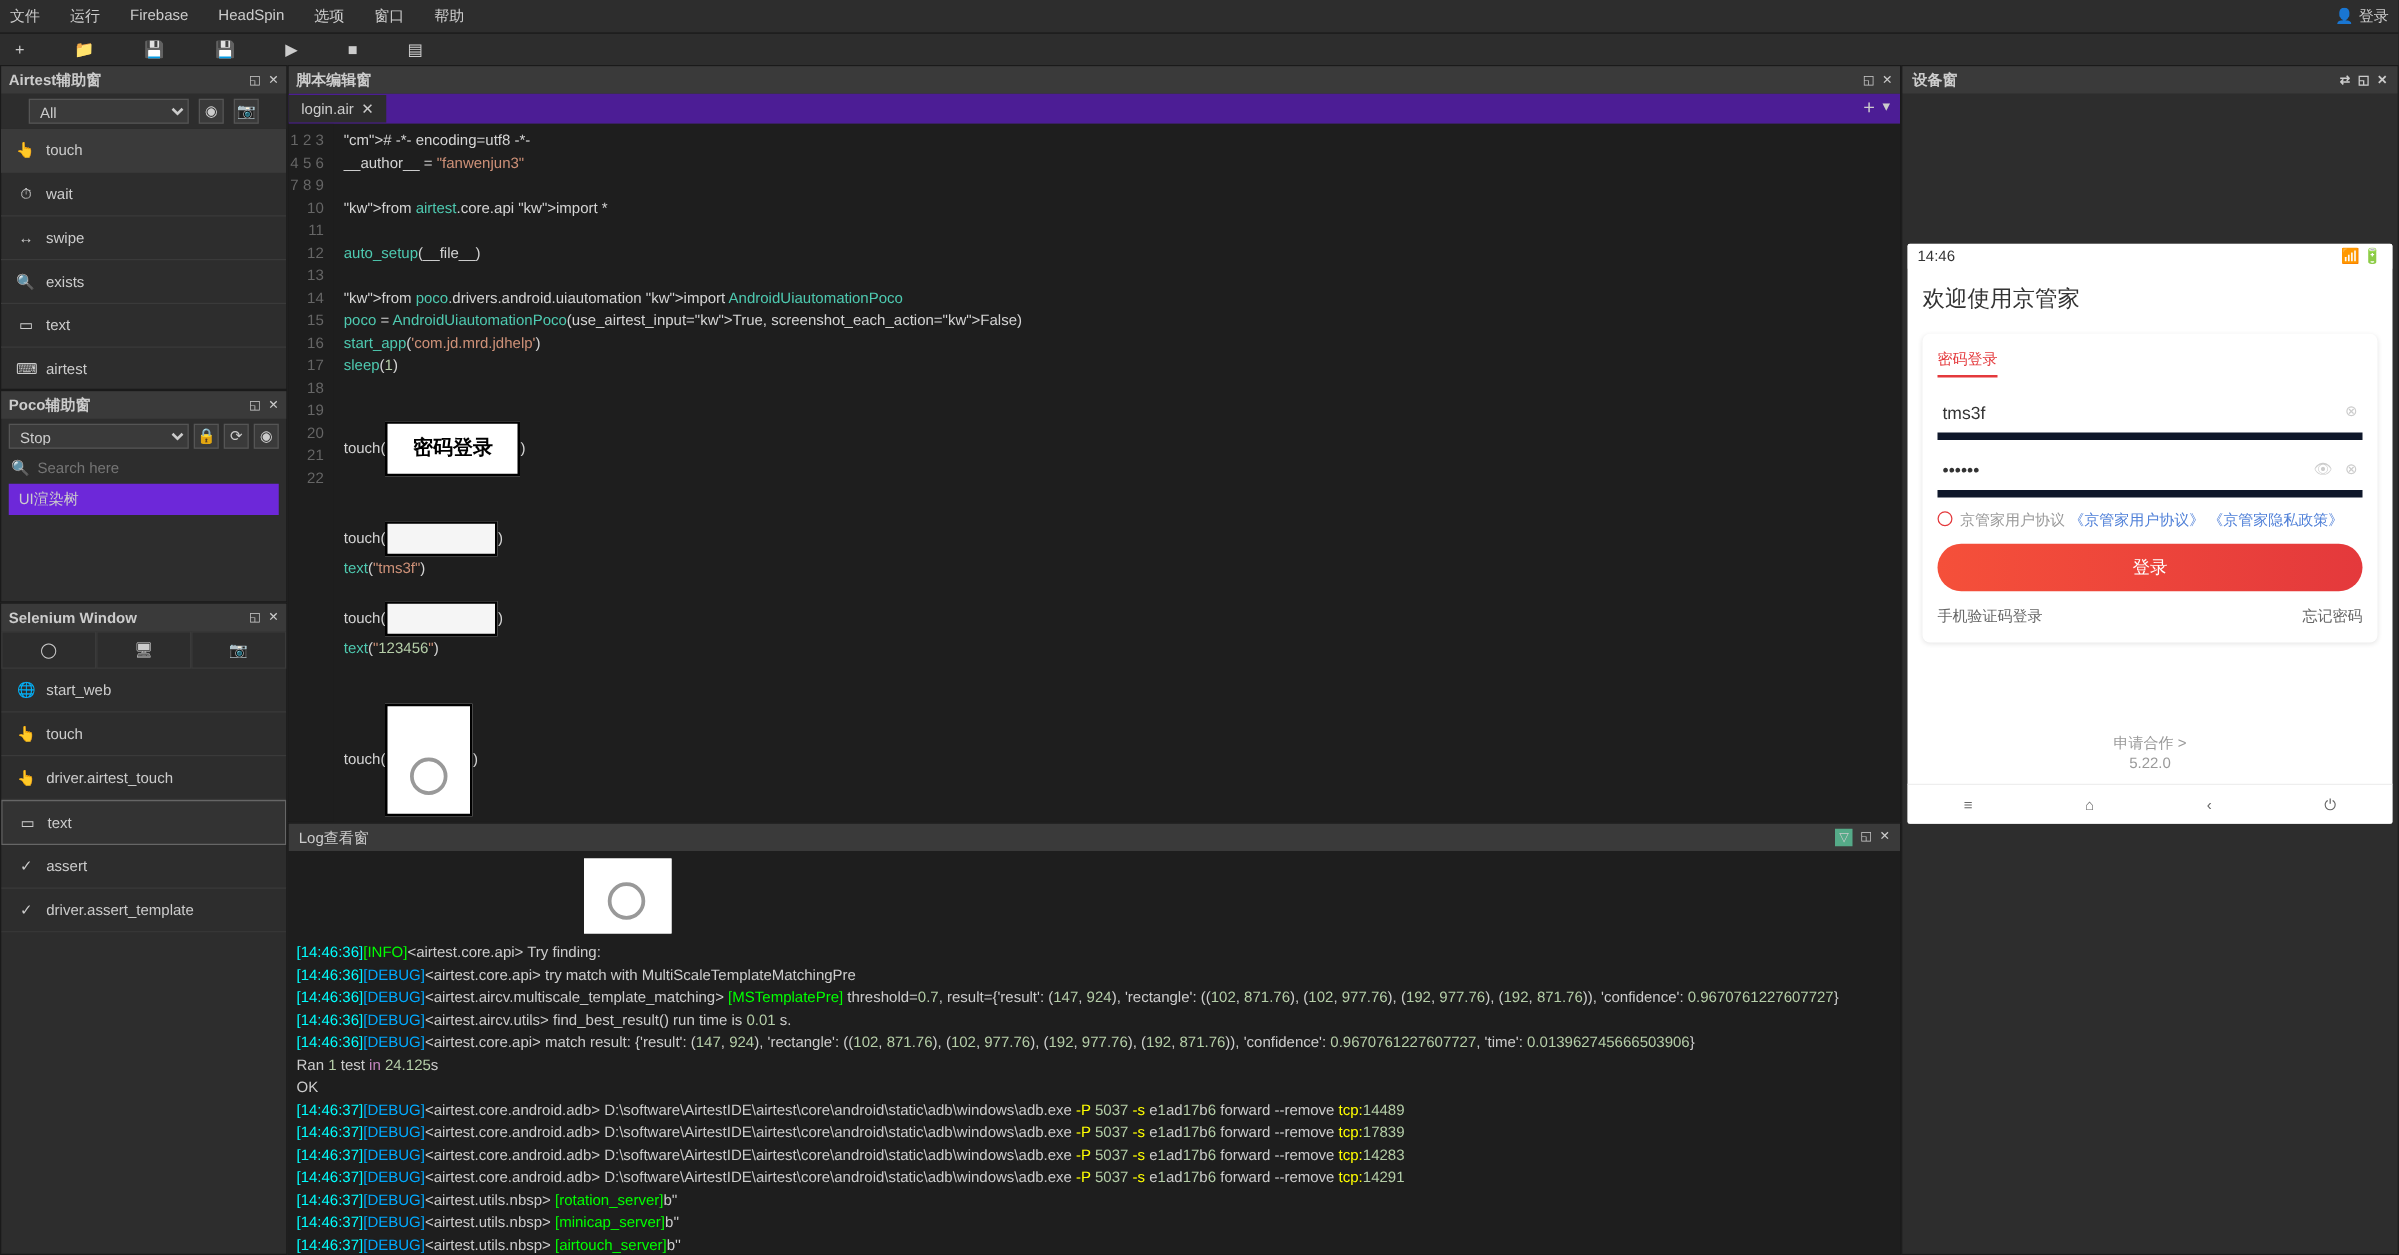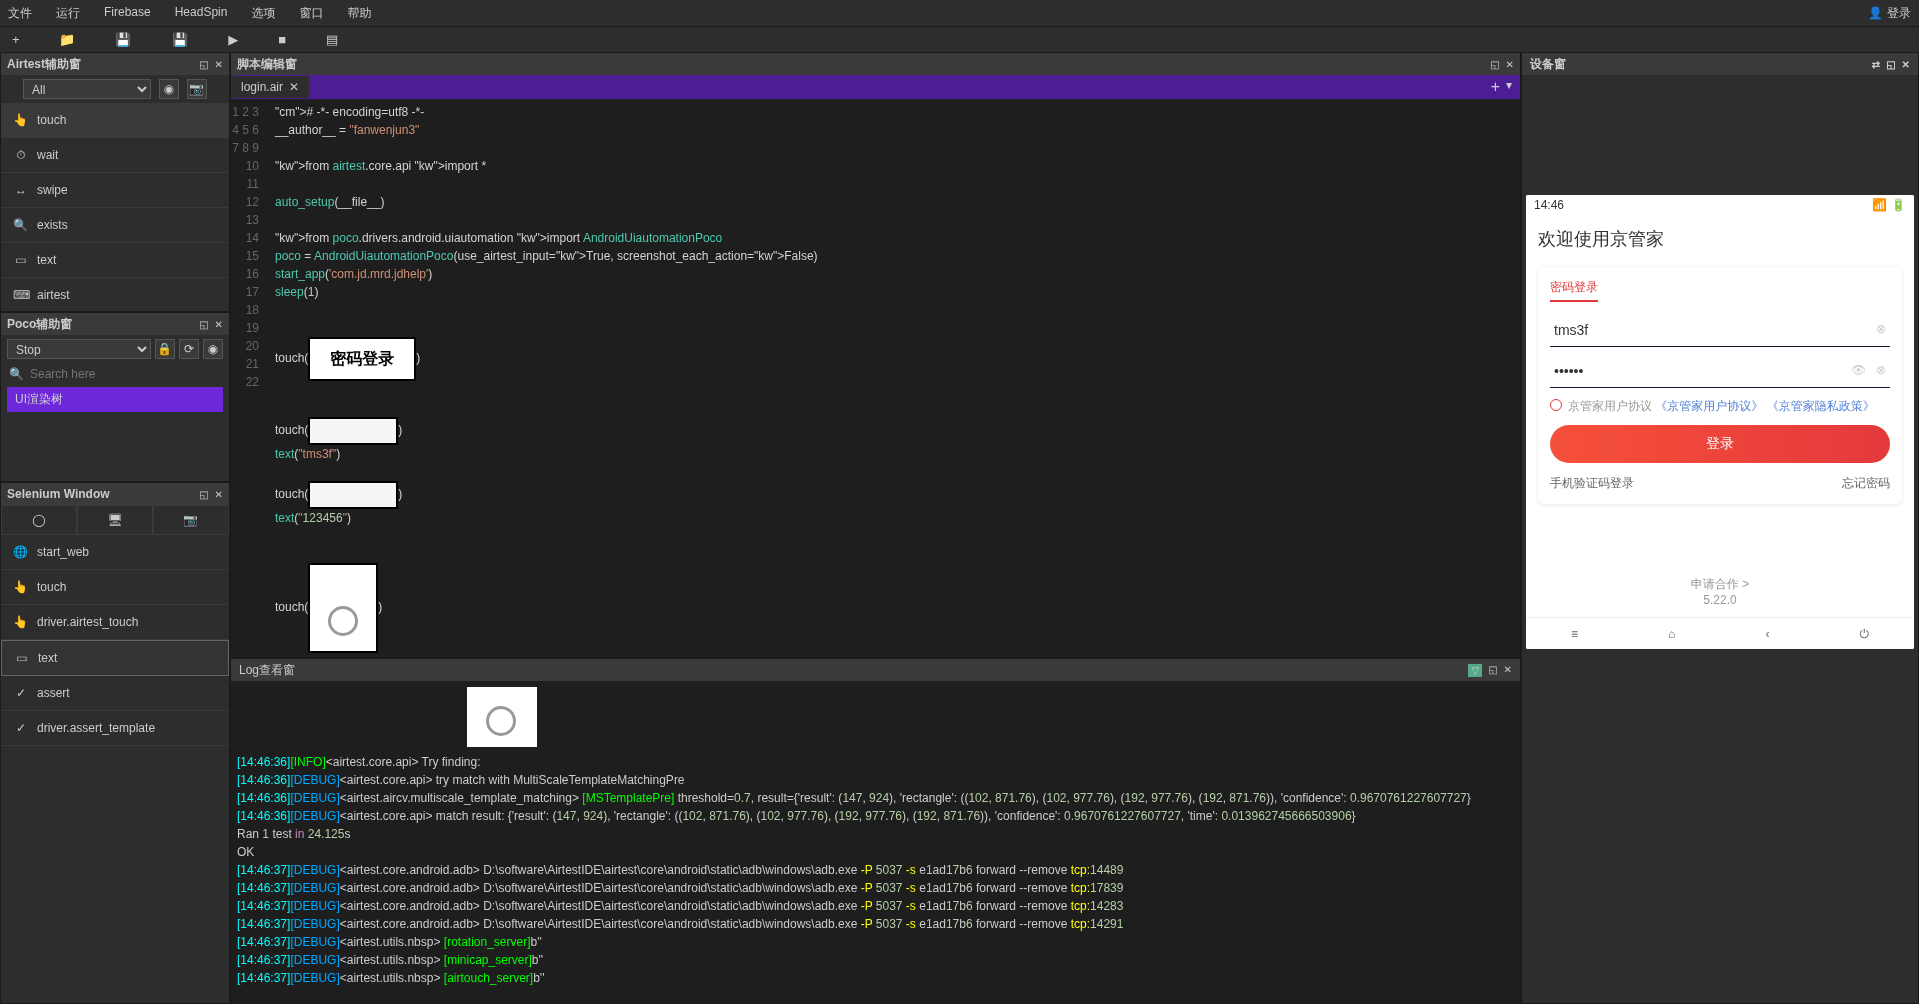--- a/index.html
+++ b/index.html
@@ -59,21 +59,21 @@
 .ts{color:#0ff}.info{color:#0f0}.dbg{color:#0af}.warn{color:#ff0}
 .device-panel{flex:1;display:flex;flex-direction:column}
 .device-header{height:22px;background:#3a3a3a;display:flex;align-items:center;justify-content:space-between;padding:0 8px;font-size:11px;font-weight:bold}
 .device-screen{flex:1;background:#2d2d2d;display:flex;justify-content:center;align-items:flex-start;padding:120px 4px 4px}
 .phone{width:390px;background:#fff;border-radius:2px;overflow:hidden}
 .phone-status{height:20px;background:#fff;display:flex;align-items:center;justify-content:space-between;padding:0 8px;font-size:10px;color:#333}
 .phone-content{padding:12px}
 .phone-title{font-size:18px;font-weight:normal;color:#333;margin-bottom:16px}
 .login-card{background:#fff;border-radius:6px;box-shadow:0 1px 4px rgba(0,0,0,0.1);padding:12px}
 .login-tab{color:#e4393c;font-size:12px;border-bottom:2px solid #e4393c;display:inline-block;padding-bottom:4px;margin-bottom:12px}
-.login-input{width:100%;border:none;border-bottom:1px solid #0f172a;padding:8px 4px;font-size:14px;outline:none;color:#333}
+.login-input{width:100%;border:none;border-bottom:6px solid #0f172a;padding:8px 4px;font-size:14px;outline:none;color:#333}
 .input-row{position:relative;margin-bottom:8px}
 .input-clear{position:absolute;right:4px;top:8px;color:#ccc;cursor:pointer}
 .agree-row{display:flex;gap:6px;font-size:10px;color:#999;margin:10px 0;align-items:flex-start}
 .agree-icon{width:12px;height:12px;border:1px solid #e4393c;border-radius:50%;flex-shrink:0;margin-top:1px}
 .agree-link{color:#5080d8}
 .login-btn-red{background:linear-gradient(90deg,#f5503a,#e4393c);color:#fff;text-align:center;padding:10px;border-radius:20px;font-size:14px;cursor:pointer;margin-bottom:12px}
 .login-links{display:flex;justify-content:space-between;font-size:11px;color:#666}
 .phone-footer{text-align:center;font-size:10px;color:#999;padding:60px 0 10px}
 .phone-nav{height:32px;background:#fff;border-top:1px solid #eee;display:flex;justify-content:space-around;align-items:center;color:#666}
 </style>
@@ -301,20 +301,21 @@
           <span>◱</span>
           <span>✕</span>
         </div>
       </div>
       <div class="log-body">
         <div class="log-img"><div class="circle"></div></div>
         <div id="log-lines">
             <div><span class="ts">[14:46:36]</span><span class="info">[INFO]</span>&lt;airtest.core.api&gt; Try finding:</div>
             <div><span class="ts">[14:46:36]</span><span class="dbg">[DEBUG]</span>&lt;airtest.core.api&gt; try match with MultiScaleTemplateMatchingPre</div>
             <div><span class="ts">[14:46:36]</span><span class="dbg">[DEBUG]</span>&lt;airtest.aircv.multiscale_template_matching&gt; <span class="info">[MSTemplatePre]</span> threshold=<span class="num">0.7</span>, result={'result': (<span class="num">147</span>, <span class="num">924</span>), 'rectangle': ((<span class="num">102</span>, <span class="num">871.76</span>), (<span class="num">102</span>, <span class="num">977.76</span>), (<span class="num">192</span>, <span class="num">977.76</span>), (<span class="num">192</span>, <span class="num">871.76</span>)), 'confidence': <span class="num">0.9670761227607727</span>}</div>
+            <div><span class="ts">[14:46:36]</span><span class="dbg">[DEBUG]</span>&lt;airtest.aircv.utils&gt; find_best_result() run time is <span class="num">0.01</span> s.</div>
             <div><span class="ts">[14:46:36]</span><span class="dbg">[DEBUG]</span>&lt;airtest.core.api&gt; match result: {'result': (<span class="num">147</span>, <span class="num">924</span>), 'rectangle': ((<span class="num">102</span>, <span class="num">871.76</span>), (<span class="num">102</span>, <span class="num">977.76</span>), (<span class="num">192</span>, <span class="num">977.76</span>), (<span class="num">192</span>, <span class="num">871.76</span>)), 'confidence': <span class="num">0.9670761227607727</span>, 'time': <span class="num">0.013962745666503906</span>}</div>
             <div>Ran <span class="num">1</span> test <span class="kw">in</span> <span class="num">24.125</span>s</div>
             <div></div>
             <div>OK</div>
             <div><span class="ts">[14:46:37]</span><span class="dbg">[DEBUG]</span>&lt;airtest.core.android.adb&gt; D:\software\AirtestIDE\airtest\core\android\static\adb\windows\adb.exe <span class="warn">-P </span><span class="num">5037</span> <span class="warn">-s </span>e<span class="num">1</span>ad<span class="num">17</span>b<span class="num">6</span> forward --remove <span class="warn">tcp:</span><span class="num">14489</span></div>
             <div><span class="ts">[14:46:37]</span><span class="dbg">[DEBUG]</span>&lt;airtest.core.android.adb&gt; D:\software\AirtestIDE\airtest\core\android\static\adb\windows\adb.exe <span class="warn">-P </span><span class="num">5037</span> <span class="warn">-s </span>e<span class="num">1</span>ad<span class="num">17</span>b<span class="num">6</span> forward --remove <span class="warn">tcp:</span><span class="num">17839</span></div>
             <div><span class="ts">[14:46:37]</span><span class="dbg">[DEBUG]</span>&lt;airtest.core.android.adb&gt; D:\software\AirtestIDE\airtest\core\android\static\adb\windows\adb.exe <span class="warn">-P </span><span class="num">5037</span> <span class="warn">-s </span>e<span class="num">1</span>ad<span class="num">17</span>b<span class="num">6</span> forward --remove <span class="warn">tcp:</span><span class="num">14283</span></div>
             <div><span class="ts">[14:46:37]</span><span class="dbg">[DEBUG]</span>&lt;airtest.core.android.adb&gt; D:\software\AirtestIDE\airtest\core\android\static\adb\windows\adb.exe <span class="warn">-P </span><span class="num">5037</span> <span class="warn">-s </span>e<span class="num">1</span>ad<span class="num">17</span>b<span class="num">6</span> forward --remove <span class="warn">tcp:</span><span class="num">14291</span></div>
             <div><span class="ts">[14:46:37]</span><span class="dbg">[DEBUG]</span>&lt;airtest.utils.nbsp&gt; <span class="info">[rotation_server]</span>b''</div>
             <div><span class="ts">[14:46:37]</span><span class="dbg">[DEBUG]</span>&lt;airtest.utils.nbsp&gt; <span class="info">[minicap_server]</span>b''</div>

